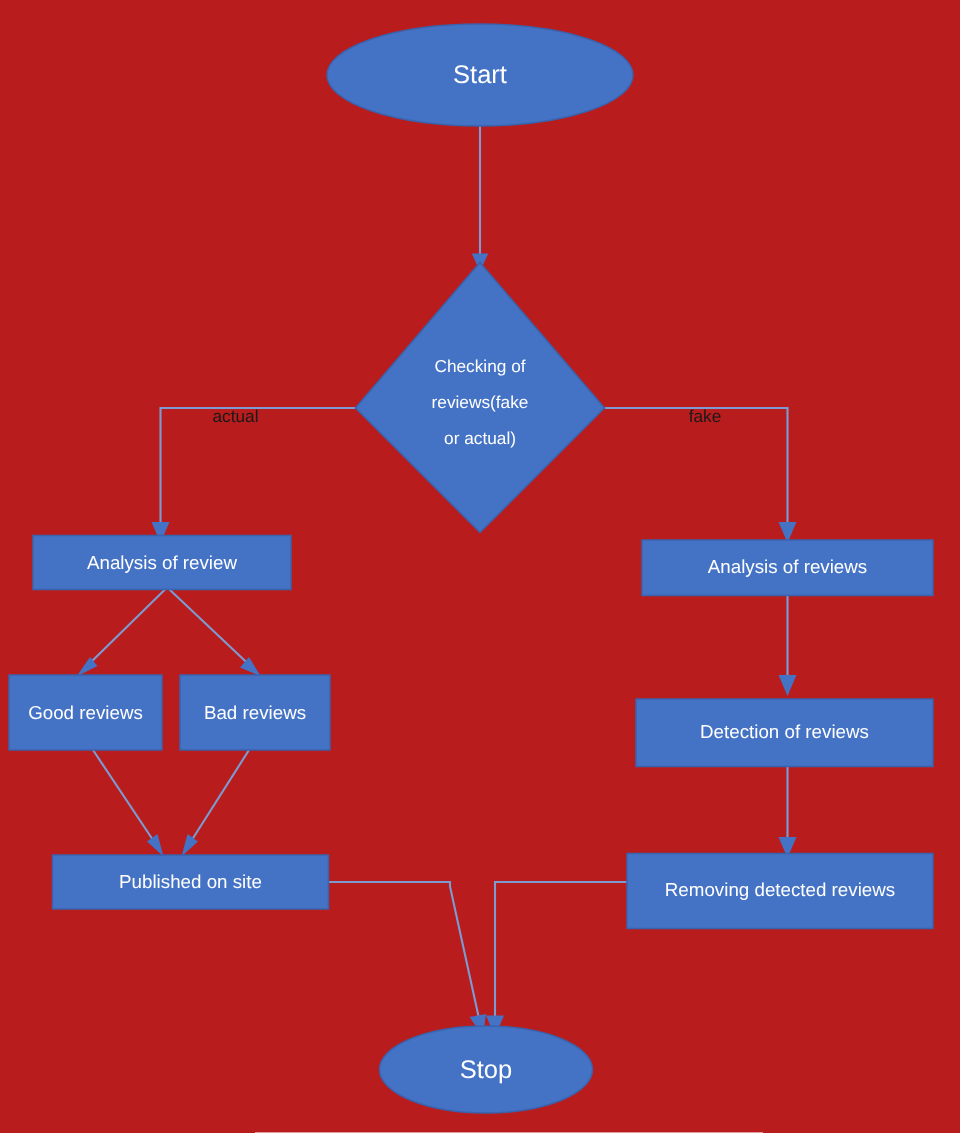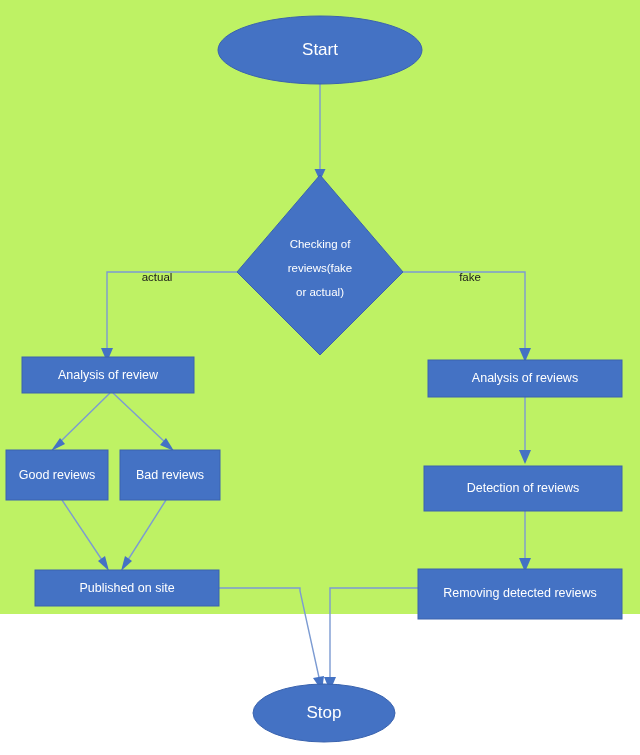--- a/index.html
+++ b/index.html
@@ -9,22 +9,22 @@
   }
   body {
     width: 640px;
     height: 755px;
     font-family: "Liberation Sans", sans-serif;
     overflow: hidden;
   }
   #flowchart-canvas {
     position: relative;
     width: 640px;
-    height: 614px;
-    background: #bef264;
+    height: 755px;
+    background: #b91c1c;
   }
   #flow-svg {
     position: absolute;
     top: 0;
     left: 0;
     width: 640px;
     height: 755px;
   }
   .node-shape {
     fill: #4472C4;

